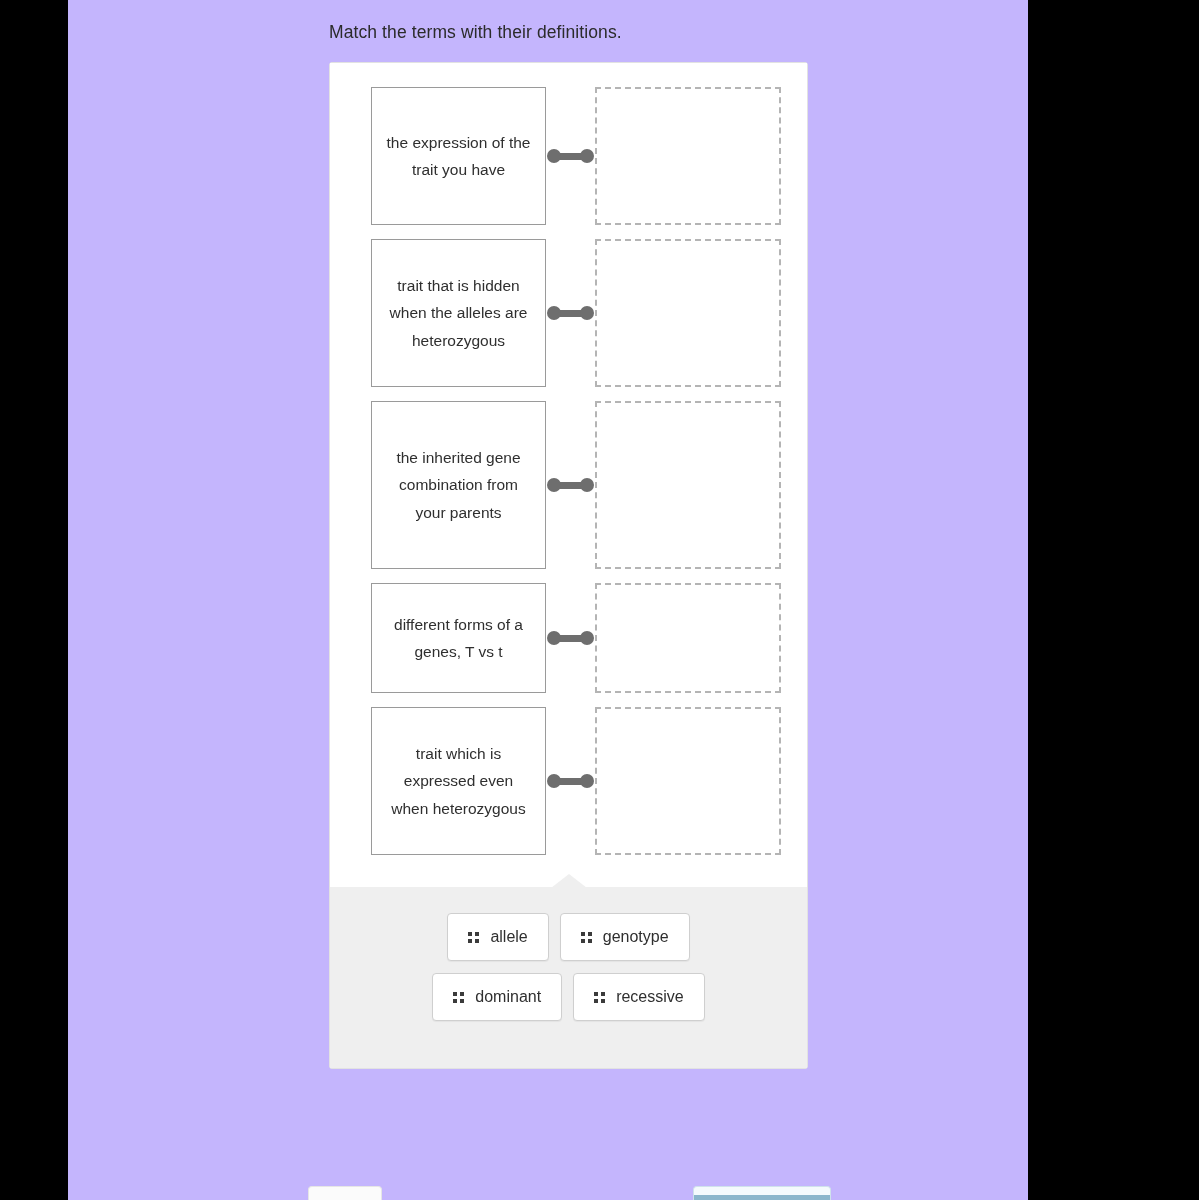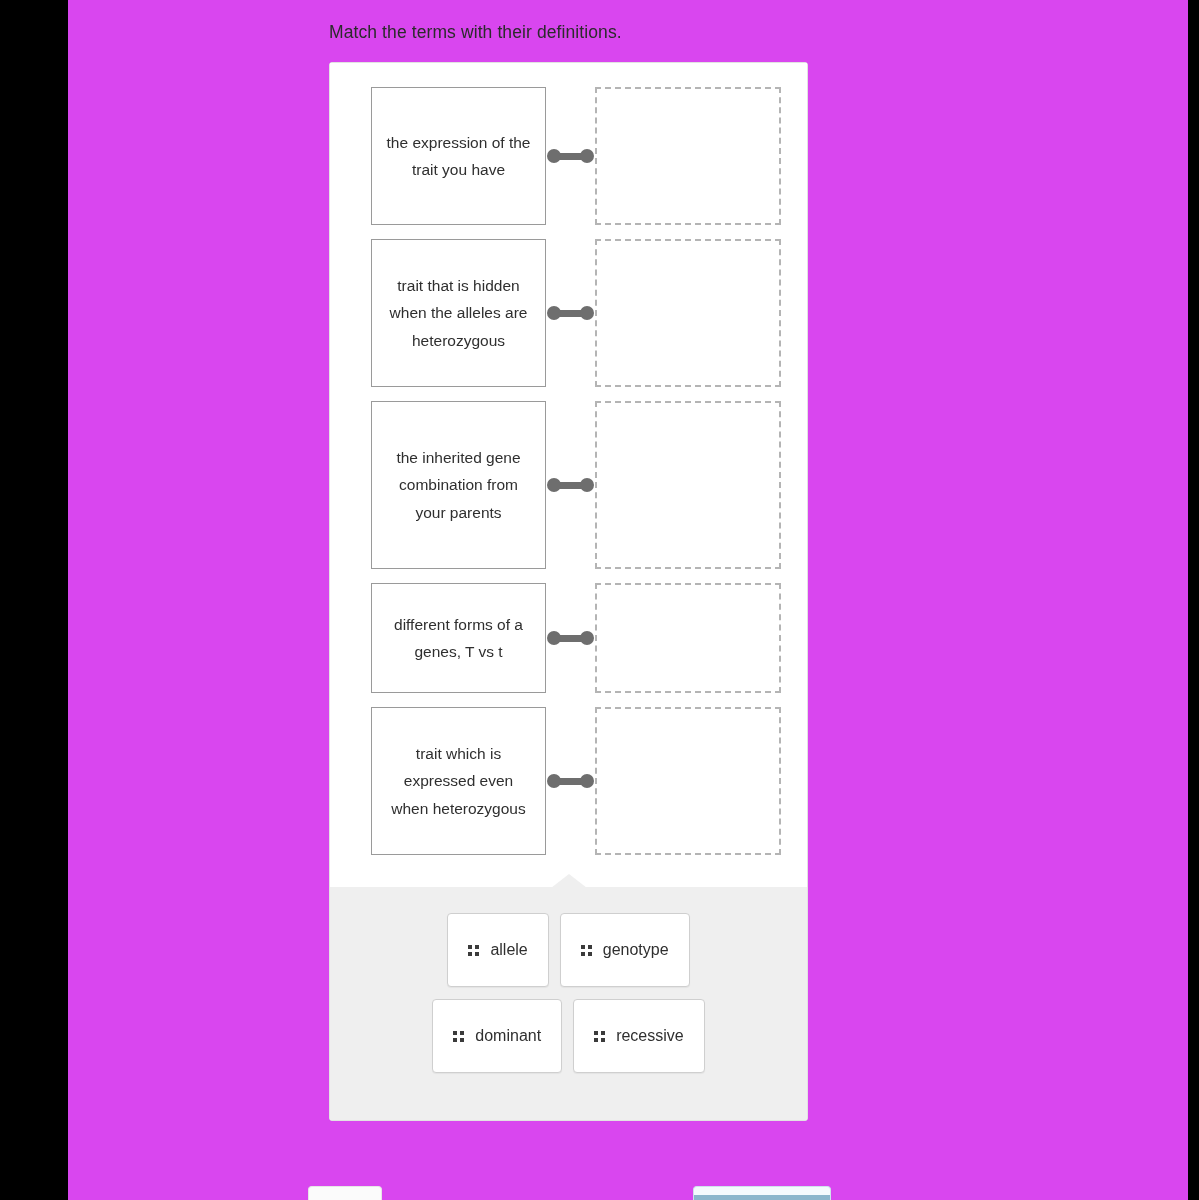--- a/index.html
+++ b/index.html
@@ -12,22 +12,22 @@
     width: 1199px; height: 1200px;
     position: relative;
     overflow: hidden;
     font-family: "Liberation Sans", "DejaVu Sans", sans-serif;
   }
 
   
   #page-surface {
     position: absolute;
     left: 68px; top: 0;
-    width: 1120px; height: 1200px;
-    background: #d946ef;
+    width: 960px; height: 1200px;
+    background: #c4b5fd;
   }
   #black-left {
     position: absolute; left: 0; top: 0;
     width: 68px; height: 1200px; background: #000;
   }
   #black-right {
     position: absolute; left: 1028px; top: 0;
     width: 171px; height: 1200px; background: #000;
   }
   
@@ -163,21 +163,21 @@
     justify-content: center;
     gap: 11px;
     margin-bottom: 12px;
   }
   .bank-row:last-child { margin-bottom: 17px; }
 
   .term-chip {
     background: #fff;
     border: 1px solid #cfcfcf;
     border-radius: 4px;
-    padding: 27px 20px;
+    padding: 14px 20px;
     display: flex;
     align-items: center;
     gap: 11px;
     font-size: 16px;
     color: #2f2f2f;
     box-shadow: 0 1px 1px rgba(0,0,0,.05);
     cursor: grab;
   }
 
   .drag-handle {

